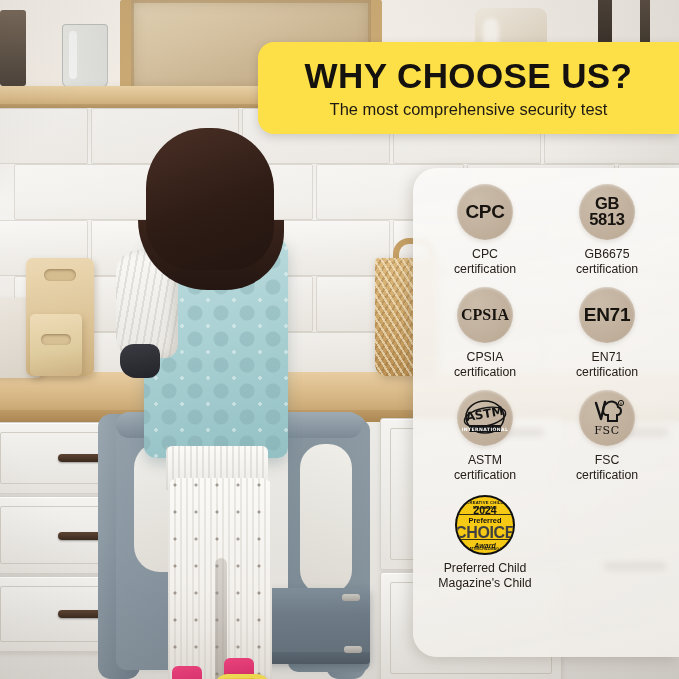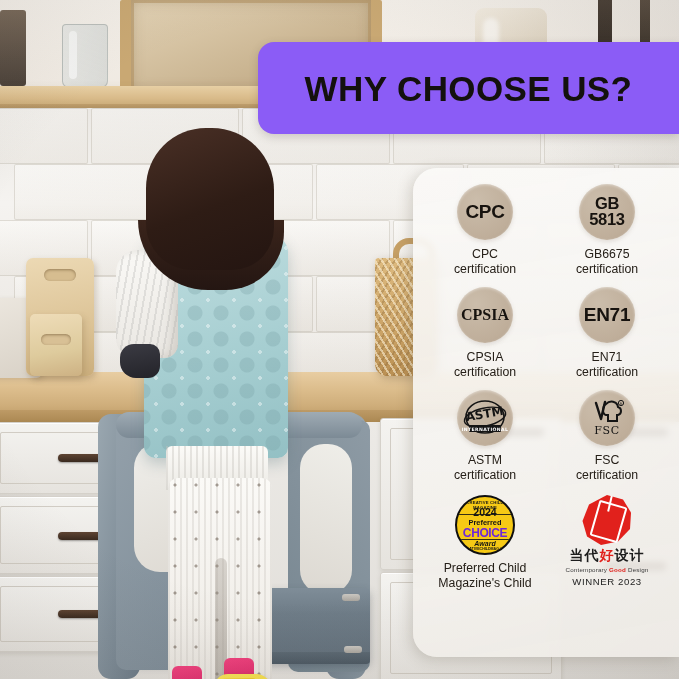--- a/index.html
+++ b/index.html
@@ -169,21 +169,21 @@
     background:linear-gradient(90deg,#f5d94a,#e9c72c);}
   .hand{position:absolute;left:10px;top:216px;width:40px;height:34px;
     background:linear-gradient(170deg,#3b3b43,#232329);border-radius:14px 10px 12px 16px;}
 
   
   .vignette{position:absolute;inset:0;pointer-events:none;
     background:radial-gradient(ellipse at 42% 46%, rgba(0,0,0,0) 55%, rgba(60,50,40,.13) 100%);}
 
   
   .banner{position:absolute;left:258px;top:42px;width:421px;height:92px;
-    background:#8b5cf6;border-radius:16px 0 0 16px;
+    background:#fde047;border-radius:16px 0 0 16px;
     box-shadow:0 3px 10px rgba(80,70,58,.22);
     display:flex;flex-direction:column;align-items:center;justify-content:center;}
   .banner h1{margin:0;font-size:35px;font-weight:700;letter-spacing:.4px;color:#14110e;
     font-family:"Liberation Sans",sans-serif;line-height:1;}
   .banner p{margin:8px 0 0 0;font-size:16.5px;color:#1d1914;font-weight:400;line-height:1;}
 
   
   .certpanel{position:absolute;left:413px;top:168px;width:266px;height:489px;
     background:linear-gradient(170deg,rgba(250,249,247,.93),rgba(240,237,232,.90));
     border-radius:24px 0 0 24px;
@@ -206,21 +206,21 @@
   
   .awards{display:grid;grid-template-columns:1fr 1fr;gap:10px 6px;margin-top:12px;}
   .award{display:flex;flex-direction:column;align-items:center;}
   .cc-badge{width:56px;height:56px;border-radius:50%;background:#f6c915;
     border:2px solid #0f0f0f;position:relative;overflow:hidden;
     display:flex;flex-direction:column;align-items:center;justify-content:center;}
   .cc-arc{position:absolute;top:3px;left:0;right:0;text-align:center;
     font-size:4.2px;font-weight:700;color:#171717;letter-spacing:.2px;}
   .cc-yr{font-size:10.5px;font-weight:700;color:#141414;line-height:1;margin-top:4px;}
   .cc-pref{font-size:7.4px;font-weight:700;color:#141414;line-height:1;margin-top:1px;}
-  .cc-choice{font-size:12px;font-weight:700;color:#6d28d9;line-height:1;margin-top:1px;letter-spacing:-.4px;}
+  .cc-choice{font-size:16px;font-weight:700;color:#404040;line-height:1;margin-top:1px;letter-spacing:-.4px;}
   .cc-award{font-size:7px;font-weight:700;color:#141414;line-height:1;margin-top:1px;font-style:italic;}
   .cc-bot{position:absolute;bottom:2px;left:0;right:0;text-align:center;
     font-size:3.6px;font-weight:700;color:#171717;}
   .cc-band{position:absolute;left:0;right:0;top:17px;height:1.2px;background:#141414;opacity:.85;}
   .cc-band2{position:absolute;left:0;right:0;bottom:13px;height:1.2px;background:#141414;opacity:.85;}
 
   .cgd{display:flex;flex-direction:column;align-items:center;}
   .cgd-mark{width:50px;height:50px;position:relative;}
   .cgd-poly{width:50px;height:50px;background:#e1211c;
     clip-path:polygon(50% 0%,82% 9%,98% 35%,96% 68%,72% 93%,38% 100%,10% 83%,1% 52%,14% 19%);}
@@ -378,20 +378,21 @@
       <div class="shoe" style="left:104px;top:546px;">
           <div class="shoe-strap"></div>
         </div>
     </div>
 
     <div class="vignette"></div>
   </div>
 
   <div class="banner">
     <h1>WHY CHOOSE US?</h1>
+    <p>The most comprehensive security test</p>
   </div>
 
   <div class="certpanel">
 
     <div class="certgrid">
 
       <div class="cert">
         <div class="disc">
           <div class="disc-txt">CPC</div>
         </div>
@@ -479,28 +480,15 @@
           <div class="cc-choice">CHOICE</div>
           <div class="cc-award">Award</div>
           <div class="cc-bot">CREATIVECHILDMAG.COM</div>
         </div>
         <div class="award-label">
           <span>Preferred Child</span><br>
           <span>Magazine's Child</span>
         </div>
       </div>
 
-      <div class="award cgd">
-        <div class="cgd-mark">
-          <div class="cgd-poly"></div>
-          <div class="cgd-g"></div>
-        </div>
-        <div class="cgd-cn">
-          <span>当代</span><span class="red">好</span><span>设计</span>
-        </div>
-        <div class="cgd-en">
-          <span>Contemporary </span><span class="red">Good</span><span> Design</span>
-        </div>
-        <div class="cgd-win">WINNER 2023</div>
-      </div>
     </div>
   </div>
 </div>
 
 </body></html>

